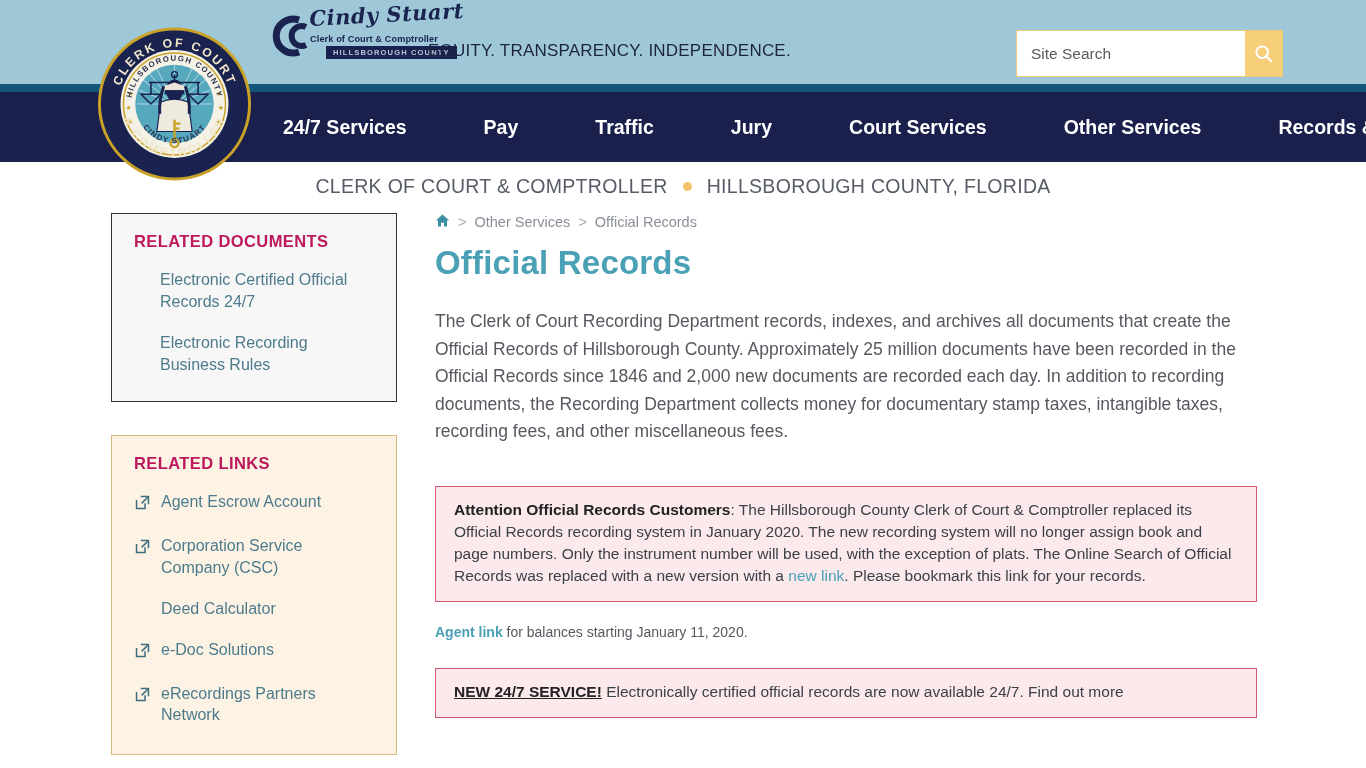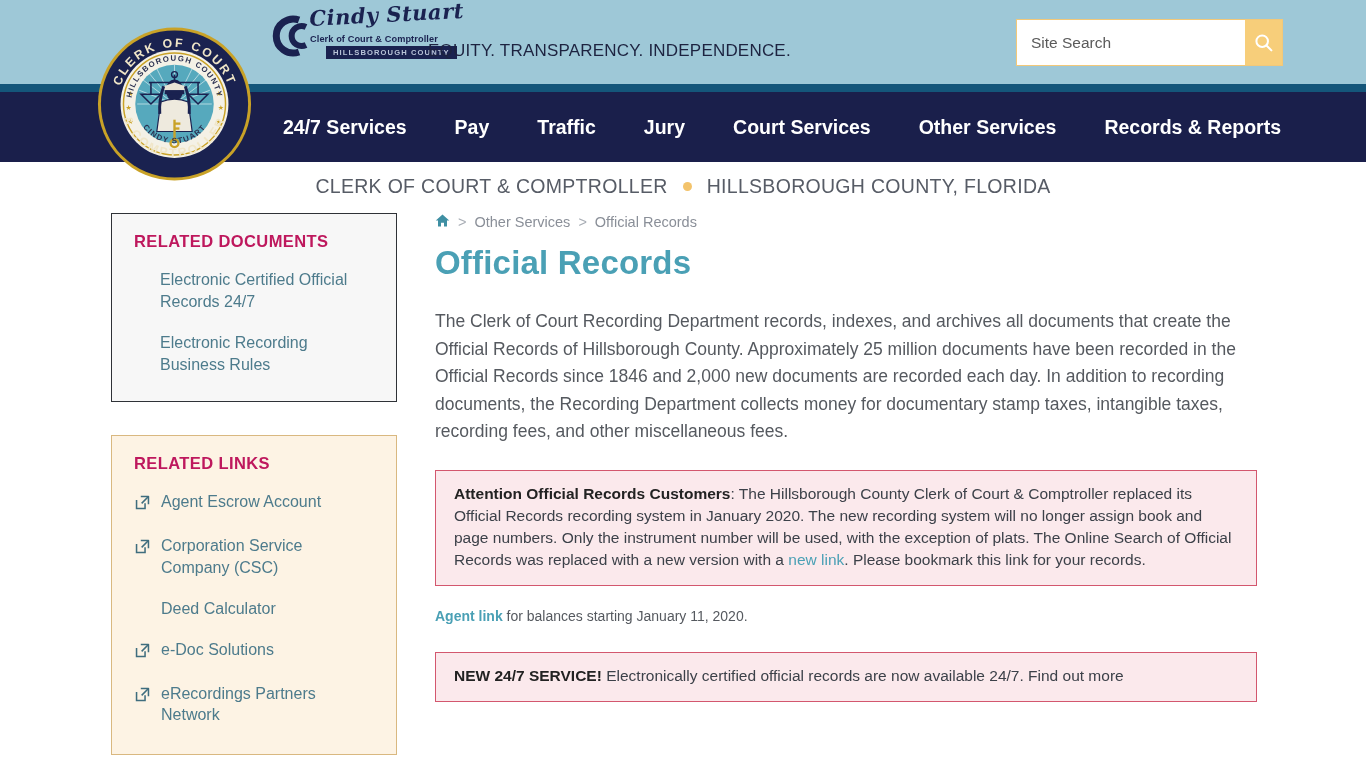--- a/index.html
+++ b/index.html
@@ -57,40 +57,41 @@
   }
 
   
   .seal {
     position:absolute; left:96px; top:14px; width:157px; height:180px;
     z-index:30;
   }
 
   
   .searchwrap {
-    position:absolute; left:1016px; top:19px;
+    position:absolute; left:1016px; top:30px;
     width:267px; height:47px;
     display:flex; background:#fff; border:1px solid #f2c879;
   }
   .searchwrap input {
     flex:1; border:none; outline:none; padding:0 14px;
     font-size:15.5px; color:#4a4a4a;
     font-family:"Liberation Sans", sans-serif; background:#fff;
   }
   .searchwrap input::placeholder { color:#5a5a5a; opacity:1; }
   .searchbtn {
     width:47px; background:#f7ce7a; border:none; cursor:pointer;
     display:flex; align-items:center; justify-content:center;
   }
 
   
   .nav {
     position:absolute; left:0; top:92px; width:1366px; height:70px;
     display:flex; align-items:center;
     padding-left:283px;
+    gap:29px;
   }
   .nav a {
     color:#fff; font-size:19.5px; font-weight:bold;
     text-decoration:none; margin-right:48px; white-space:nowrap;
     font-family:"Liberation Sans", sans-serif;
   }
   .nav a:last-child { margin-right:0; }
 
   
   .subhead {
@@ -153,38 +154,38 @@
     margin:4px 0 0 0; font-size:23px; font-weight:bold;
     color:#4a4f58; letter-spacing:.1px;
   }
 
   p.body {
     margin:27px 0 0 0; font-size:17.5px; line-height:1.57;
     color:#55595f;
   }
 
   .alert {
-    margin-top:24px; background:#fbe9ec; border:1px solid #d3576e;
+    margin-top:40px; background:#fbe9ec; border:1px solid #d3576e;
     padding:12px 20px 14px 18px;
     font-size:15.5px; line-height:1.42; color:#3c4149;
   }
   .alert b { color:#222; }
   .alert a { color:#4aa0b5; text-decoration:none; }
 
   .agentline {
     margin-top:22px; font-size:14px; color:#55595f;
   }
   .agentline a { color:#4aa0b5; font-weight:bold; text-decoration:none; }
 
   .alert2 {
     margin-top:28px; background:#fbe9ec; border:1px solid #d3576e;
     padding:12px 16px 14px 18px;
     font-size:15.5px; line-height:1.42; color:#3c4149;
   }
-  .alert2 b { color:#222; }
+  .alert2 b { color:#222;text-decoration:underline; }
 </style>
 </head>
 <body>
 
 <div class="topband"></div>
 <div class="thinband"></div>
 <div class="navband"></div>
 
 <div class="cs-logo">
   <svg class="cs-c" width="46" height="44" viewBox="0 0 46 44">

